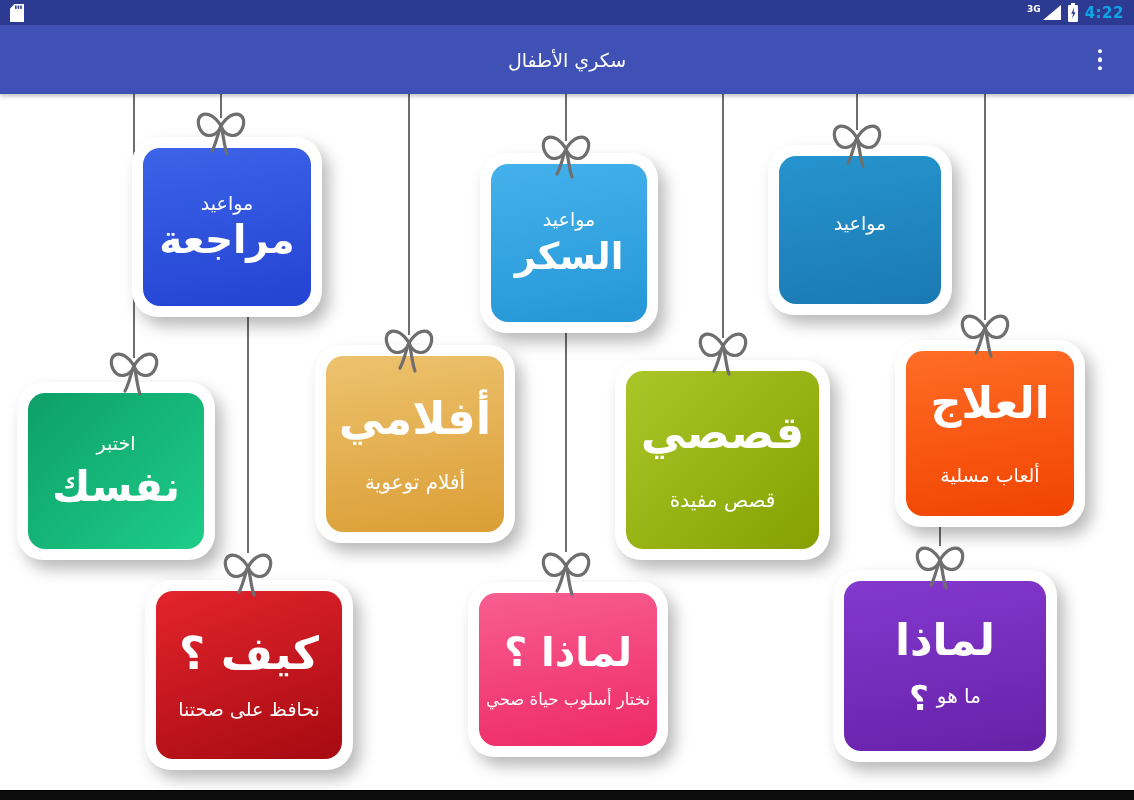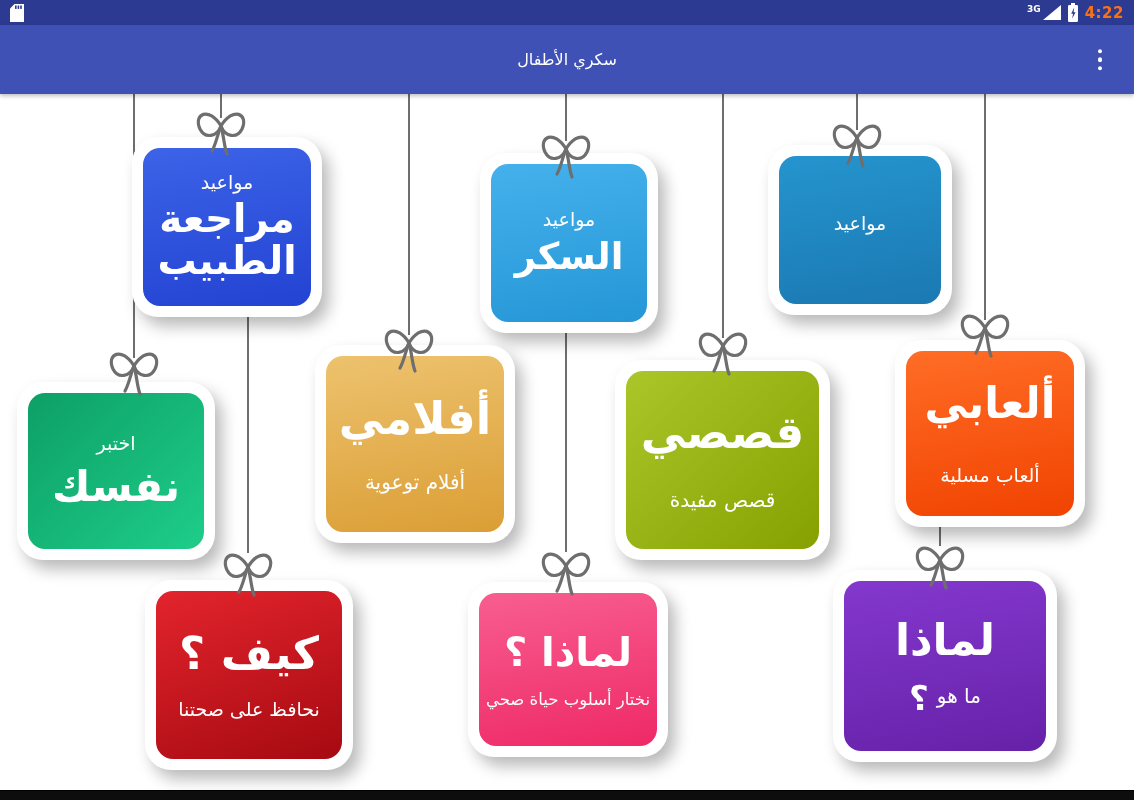--- a/index.html
+++ b/index.html
@@ -9,27 +9,27 @@
     font-family:"DejaVu Sans","Liberation Sans",sans-serif;
   }
   
   .status-bar{
     position:absolute;left:0;top:0;width:100%;height:25px;
     background:#2c3a92;display:flex;align-items:center;
     justify-content:space-between;box-sizing:border-box;padding:0 10px;z-index:30;
   }
   .sb-right{display:flex;align-items:center;gap:6px;height:100%;}
   .net-label{color:#fff;font-size:9px;font-weight:bold;position:relative;top:-4px;margin-right:-4px;}
-  .time{color:#f97316;font-size:15px;font-weight:bold;letter-spacing:0.5px;}
+  .time{color:#0ea5e9;font-size:15px;font-weight:bold;letter-spacing:0.5px;}
   .app-bar{
     position:absolute;left:0;top:25px;width:100%;height:69px;
     background:#3f51b5;display:flex;align-items:center;justify-content:center;z-index:30;
     box-shadow:0 2px 4px rgba(0,0,0,0.25);
   }
-  .app-title{color:#ffffff;font-size:16px;}
+  .app-title{color:#ffffff;font-size:19px;}
   .overflow{
     position:absolute;right:26px;top:50%;transform:translateY(-50%);
     display:flex;flex-direction:column;gap:4px;cursor:pointer;padding:6px;
   }
   .overflow i{width:4.5px;height:4.5px;border-radius:50%;background:#fff;display:block;}
   .bottom-edge{position:absolute;left:0;bottom:0;width:100%;height:9px;background:#0d0d0d;border-top:1px solid #000;z-index:40;}
   
   .string{position:absolute;width:2px;background:#6e6e6e;z-index:1;}
   .bow{position:absolute;width:60px;height:54px;z-index:6;}
   
@@ -135,21 +135,20 @@
   <div class="string" style="left:856px;top:94px;height:36px"></div>
   <div class="string" style="left:984px;top:94px;height:226px"></div>
   <div class="string" style="left:247px;top:315px;height:238px"></div>
   <div class="string" style="left:565px;top:331px;height:221px"></div>
   <div class="string" style="left:939px;top:525px;height:21px"></div>
 
   <div class="card c1">
     <div class="card-inner" dir="rtl" style="--c1: #3c63e8; --c2: #2343d2; --ang: 170deg;">
       <div class="sub">مواعيد</div>
       <div class="big">مراجعة</div>
-      <div class="big">الطبيب</div>
     </div>
   </div>
 
   <div class="card c2">
     <div class="card-inner" dir="rtl" style="--c1: #44b1ec; --c2: #2596d6; --ang: 170deg;">
       <div class="sub">مواعيد</div>
       <div class="big">السكر</div>
     </div>
   </div>
 
@@ -175,21 +174,21 @@
 
   <div class="card c5">
     <div class="card-inner" dir="rtl" style="--c1: #edc26e; --c2: #db9e35; --ang: 170deg;">
       <div class="big">أفلامي</div>
       <div class="sub">أفلام توعوية</div>
     </div>
   </div>
 
   <div class="card c7">
     <div class="card-inner" dir="rtl" style="--c1: #ff6d26; --c2: #f14301; --ang: 170deg;">
-      <div class="big">ألعابي</div>
+      <div class="big">العلاج</div>
       <div class="sub">ألعاب مسلية</div>
     </div>
   </div>
 
   <div class="card c9">
     <div class="card-inner" dir="rtl" style="--c1: #f85e91; --c2: #ee2966; --ang: 170deg;">
       <div class="big">لماذا ؟</div>
       <div class="sub">نختار أسلوب حياة صحي</div>
     </div>
   </div>

